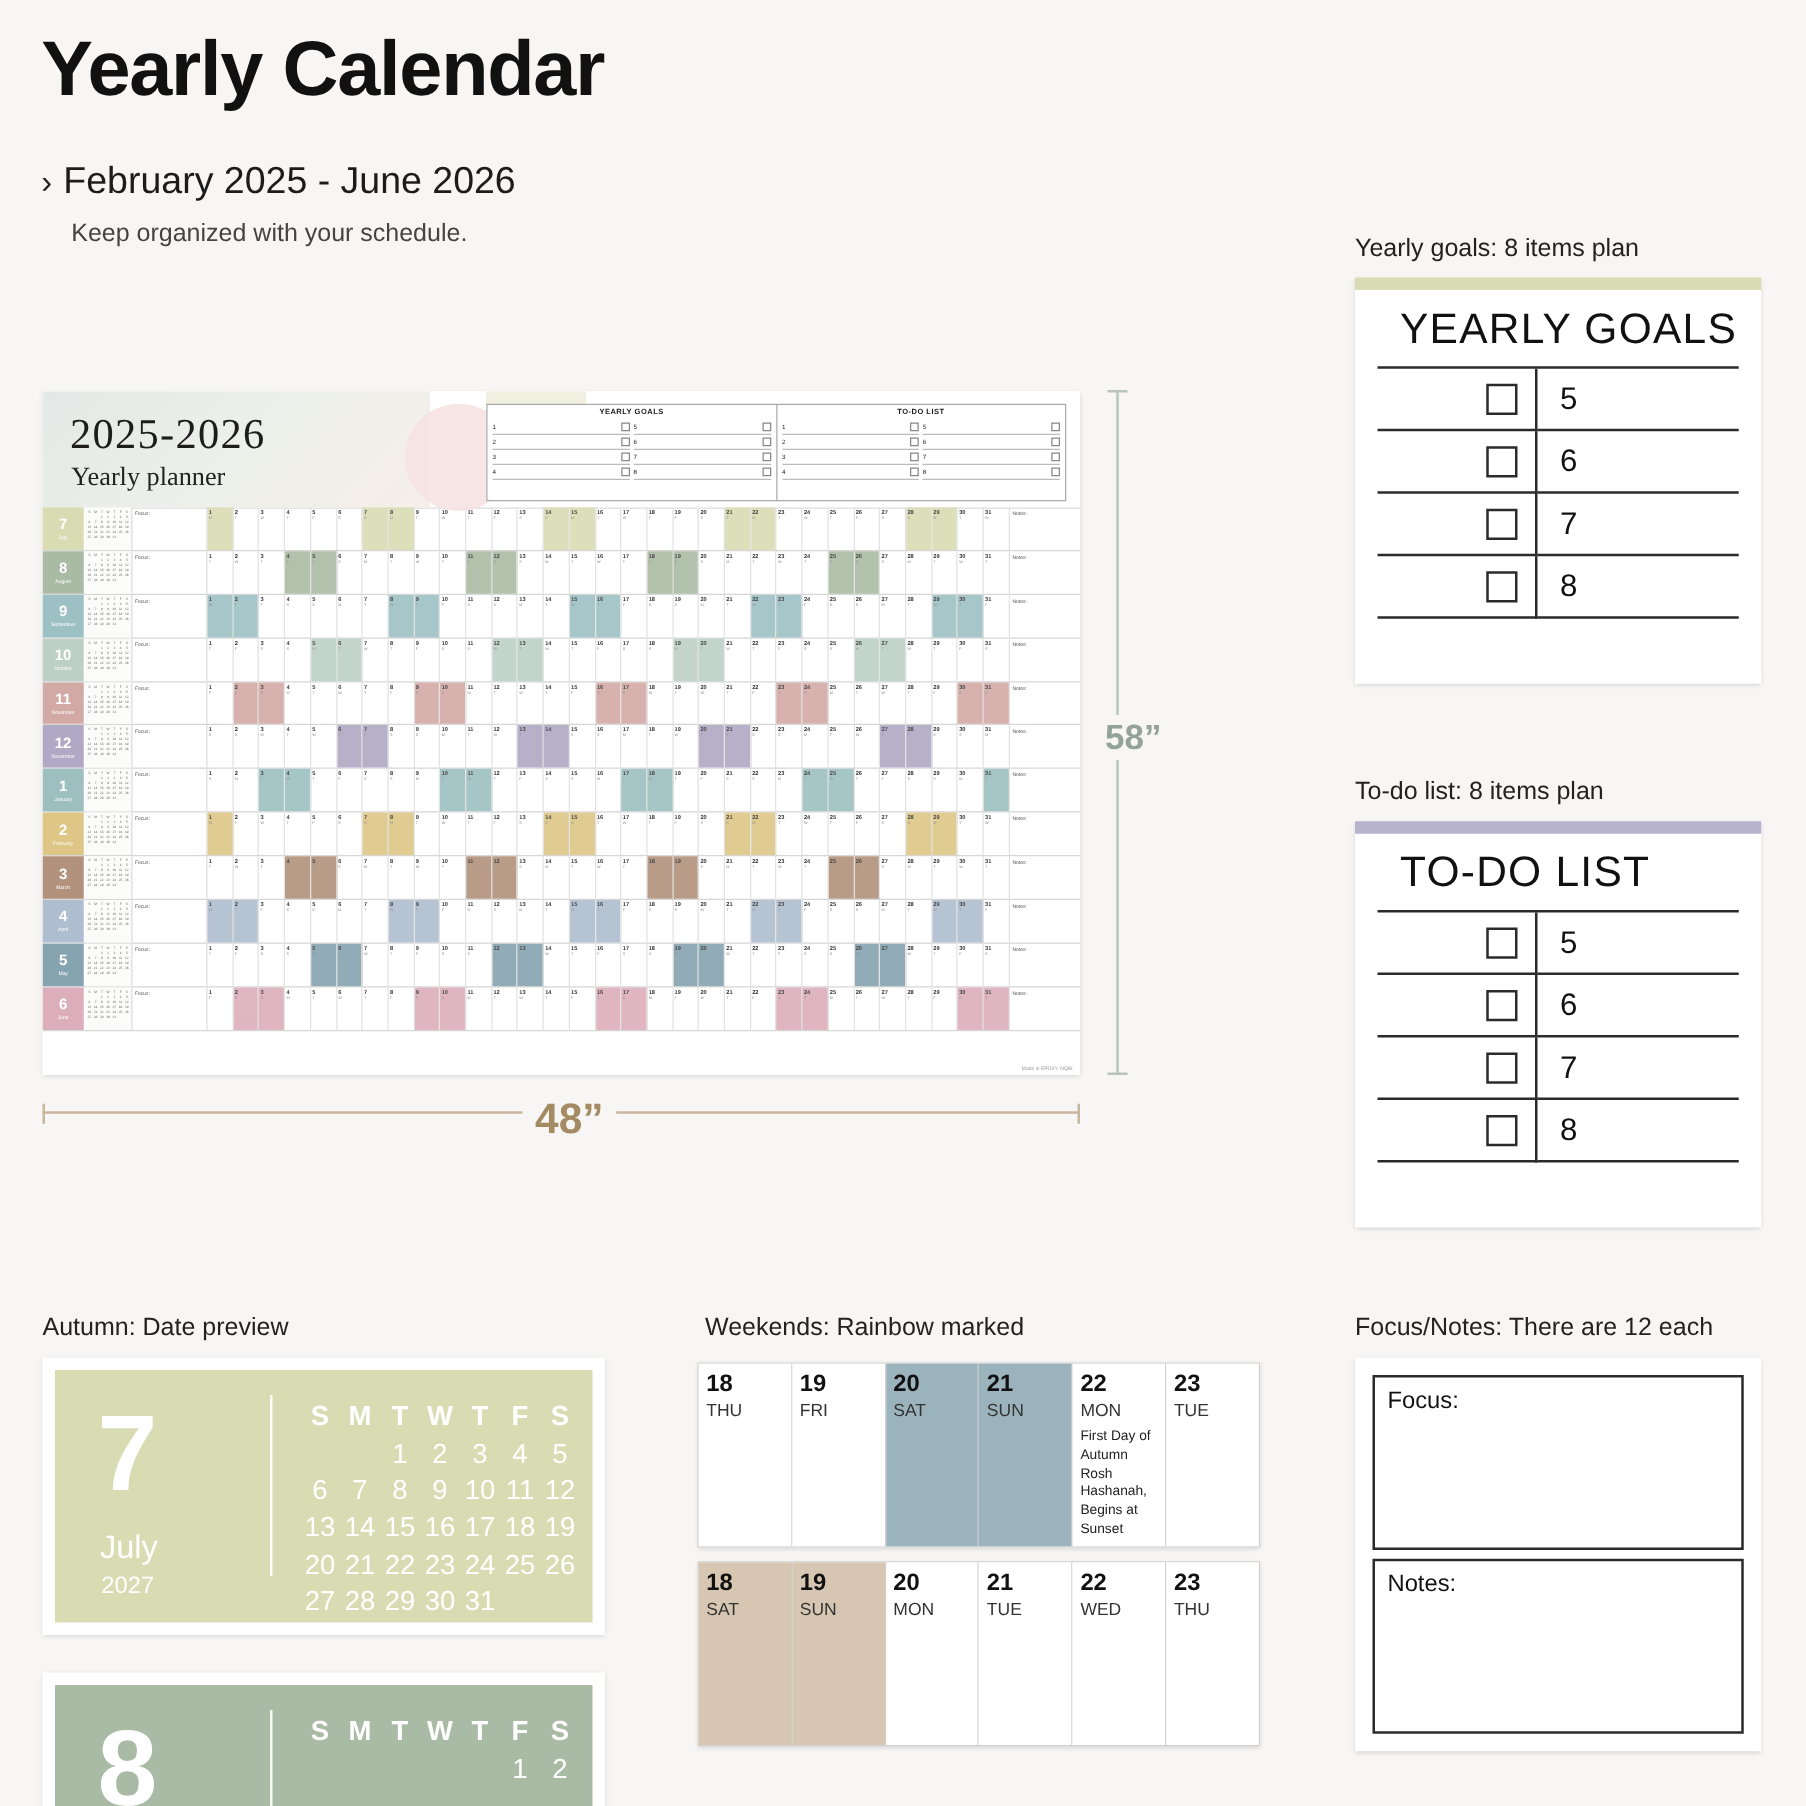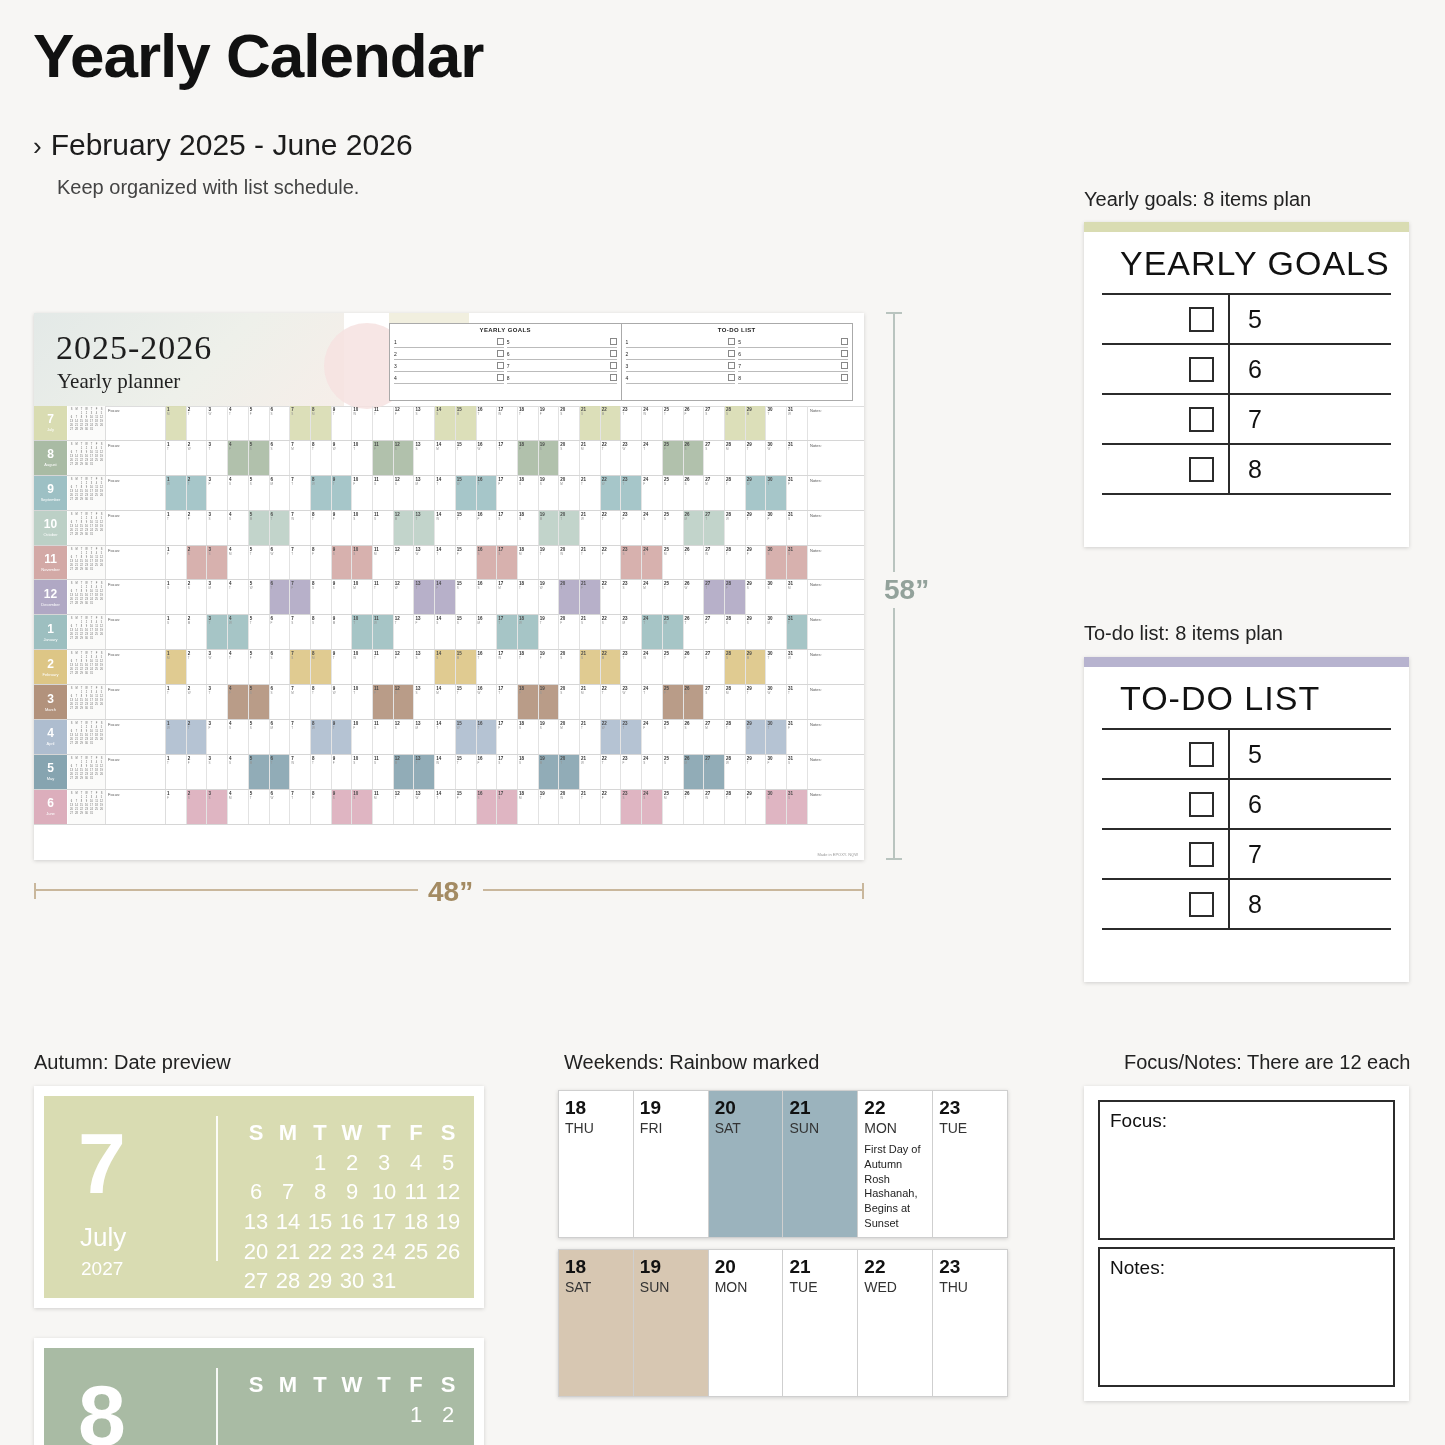--- a/index.html
+++ b/index.html
@@ -272,21 +272,21 @@
     position: absolute;
     top: -8px;
     width: 2px; height: 16px;
     background: #c9b79c;
   }
   .dim-h::before { left: 0; }
   .dim-h::after { right: 0; }
   .dim-h-label {
     position: absolute;
     left: 418px; top: 874px;
-    font-size: 28px;
+    font-size: 34px;
     font-weight: bold;
     color: #a48b63;
     background: #f7f6f4;
     padding: 2px 10px;
   }
 
   
   .card {
     position: absolute;
     background: #fff;
@@ -448,21 +448,21 @@
   }
 </style>
 </head>
 <body>
 
 <div class="page-title">Yearly Calendar</div>
 <div class="subtitle-row">
   <span class="chev">›</span>
   <span class="subtitle">February 2025 - June 2026</span>
 </div>
-<div class="sub-note">Keep organized with list schedule.</div>
+<div class="sub-note">Keep organized with your schedule.</div>
 
 <div class="poster">
   <div class="poster-head">
     <div class="poster-head-left"></div>
     <div class="poster-head-blob"></div>
     <div class="poster-head-blob2"></div>
     <div class="poster-title">2025-2026</div>
     <div class="poster-sub">Yearly planner</div>
     <div class="poster-boxes">
       <div class="pbox">
@@ -2909,17 +2909,17 @@
     <div class="wk-cell" style="background: rgb(255, 255, 255);">
       <div class="wk-num">22</div>
       <div class="wk-dow">WED</div>
     </div>
     <div class="wk-cell" style="background: rgb(255, 255, 255);">
       <div class="wk-num">23</div>
       <div class="wk-dow">THU</div>
     </div>
   </div>
 
-<div class="caption" style="left:1124px; top:1051px;">Focus/Notes: There are 12 each</div>
+<div class="caption" style="left:1084px; top:1051px;">Focus/Notes: There are 12 each</div>
 <div class="fn" style="left:1084px; top:1086px; width:325px; height:315px;">
   <div class="fn-box" style="height:140px;">Focus:</div>
   <div class="fn-box" style="height:140px; margin-top:7px;">Notes:</div>
 </div>
 
 </body></html>

